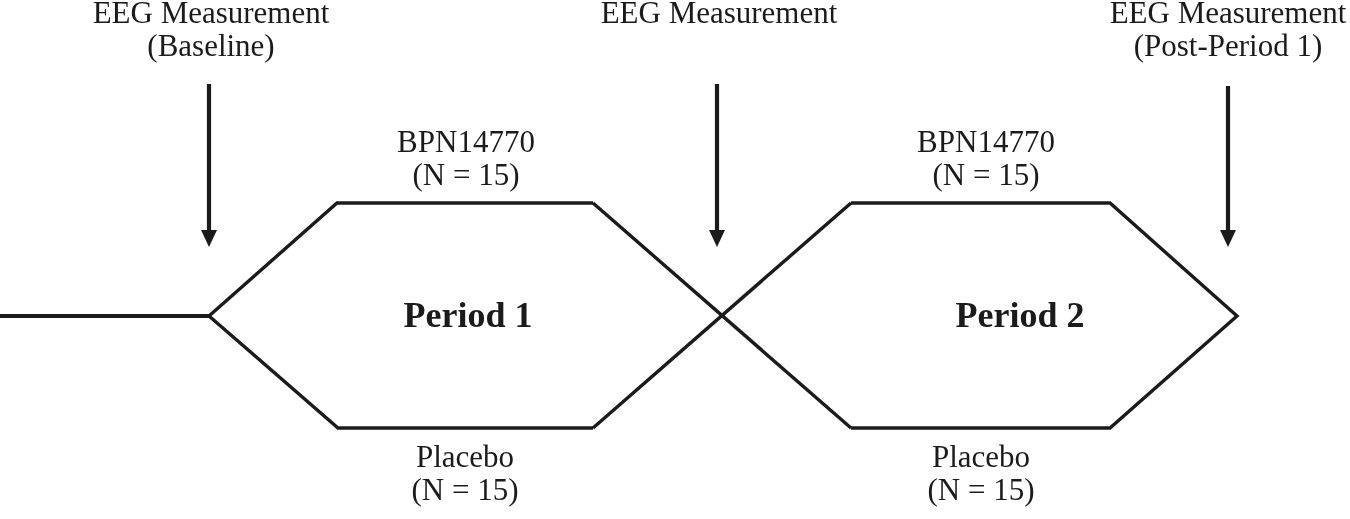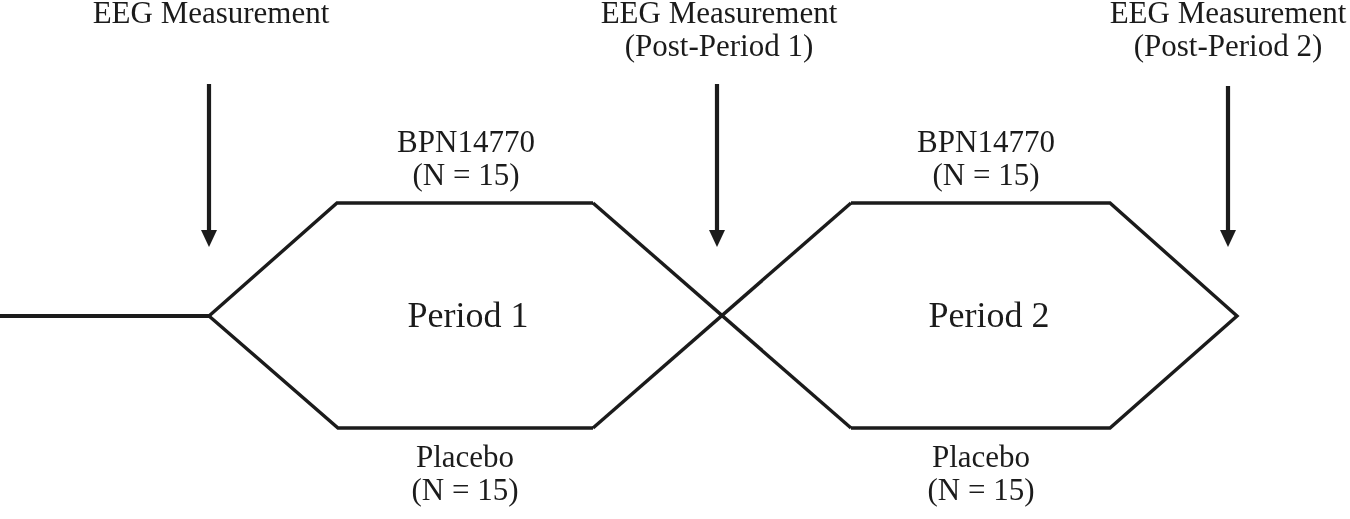--- a/index.html
+++ b/index.html
@@ -41,21 +41,21 @@
     line-height: 33px;
     color: var(--text);
   }
   .period-label {
     position: absolute;
     transform: translate(-50%, -50%);
     text-align: center;
     white-space: nowrap;
     font-size: 36px;
     line-height: 40px;
-    font-weight: normal;
+    font-weight: bold;
     color: var(--text);
   }
 </style>
 </head>
 <body>
 
 <div class="stage">
 
   <svg class="lines" viewBox="0 0 1350 519" xmlns="http://www.w3.org/2000/svg">
 
@@ -78,28 +78,28 @@
       <polygon points="709,230 725,230 717,247"></polygon>
     </g>
     <g>
       <line class="thick" x1="1228" y1="86" x2="1228" y2="231"></line>
       <polygon points="1220,230 1236,230 1228,247"></polygon>
     </g>
   </svg>
 
   <div class="label" style="left:211px; top:-4px">
     <div>EEG Measurement</div>
+    <div>(Baseline)</div>
   </div>
   <div class="label" style="left:719px; top:-4px">
     <div>EEG Measurement</div>
-    <div>(Post-Period 1)</div>
   </div>
   <div class="label" style="left:1228px; top:-4px">
     <div>EEG Measurement</div>
-    <div>(Post-Period 2)</div>
+    <div>(Post-Period 1)</div>
   </div>
 
   <div class="label" style="left:98px; top:243px">
   </div>
 
   <div class="label" style="left:466px; top:125px">
     <div>BPN14770</div>
     <div>(N = 15)</div>
   </div>
   <div class="label" style="left:465px; top:440px">
@@ -110,15 +110,15 @@
   <div class="label" style="left:986px; top:125px">
     <div>BPN14770</div>
     <div>(N = 15)</div>
   </div>
   <div class="label" style="left:981px; top:440px">
     <div>Placebo</div>
     <div>(N = 15)</div>
   </div>
 
   <div class="period-label" style="left:468px; top:315px">Period 1</div>
-  <div class="period-label" style="left:989px; top:315px">Period 2</div>
+  <div class="period-label" style="left:1020px; top:315px">Period 2</div>
 
 </div>
 
 </body></html>

